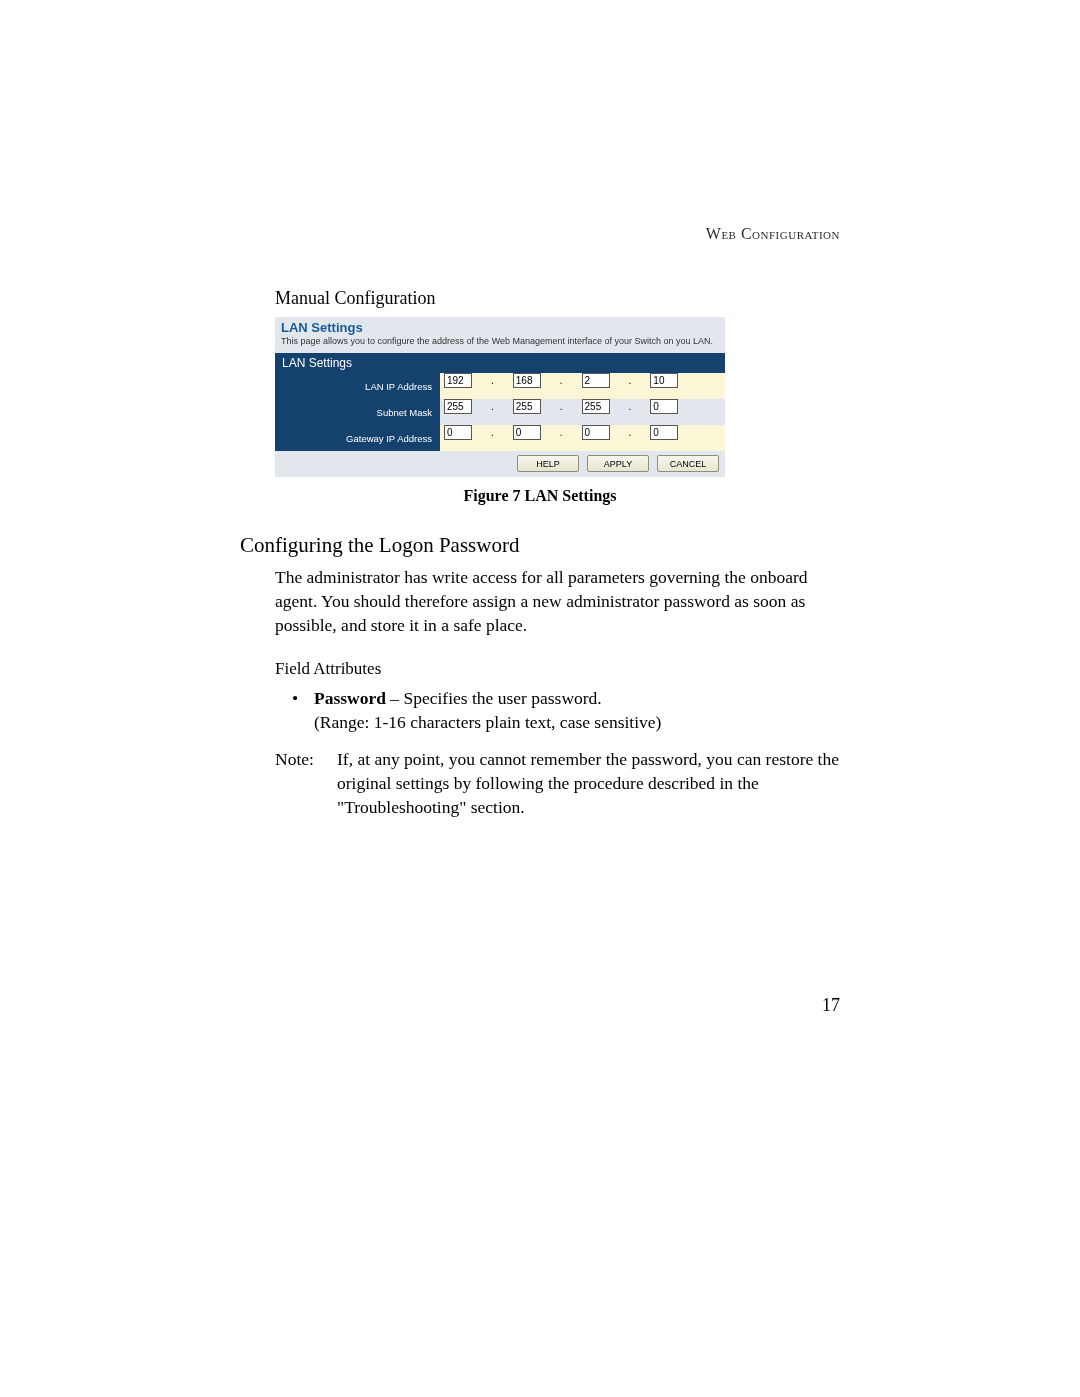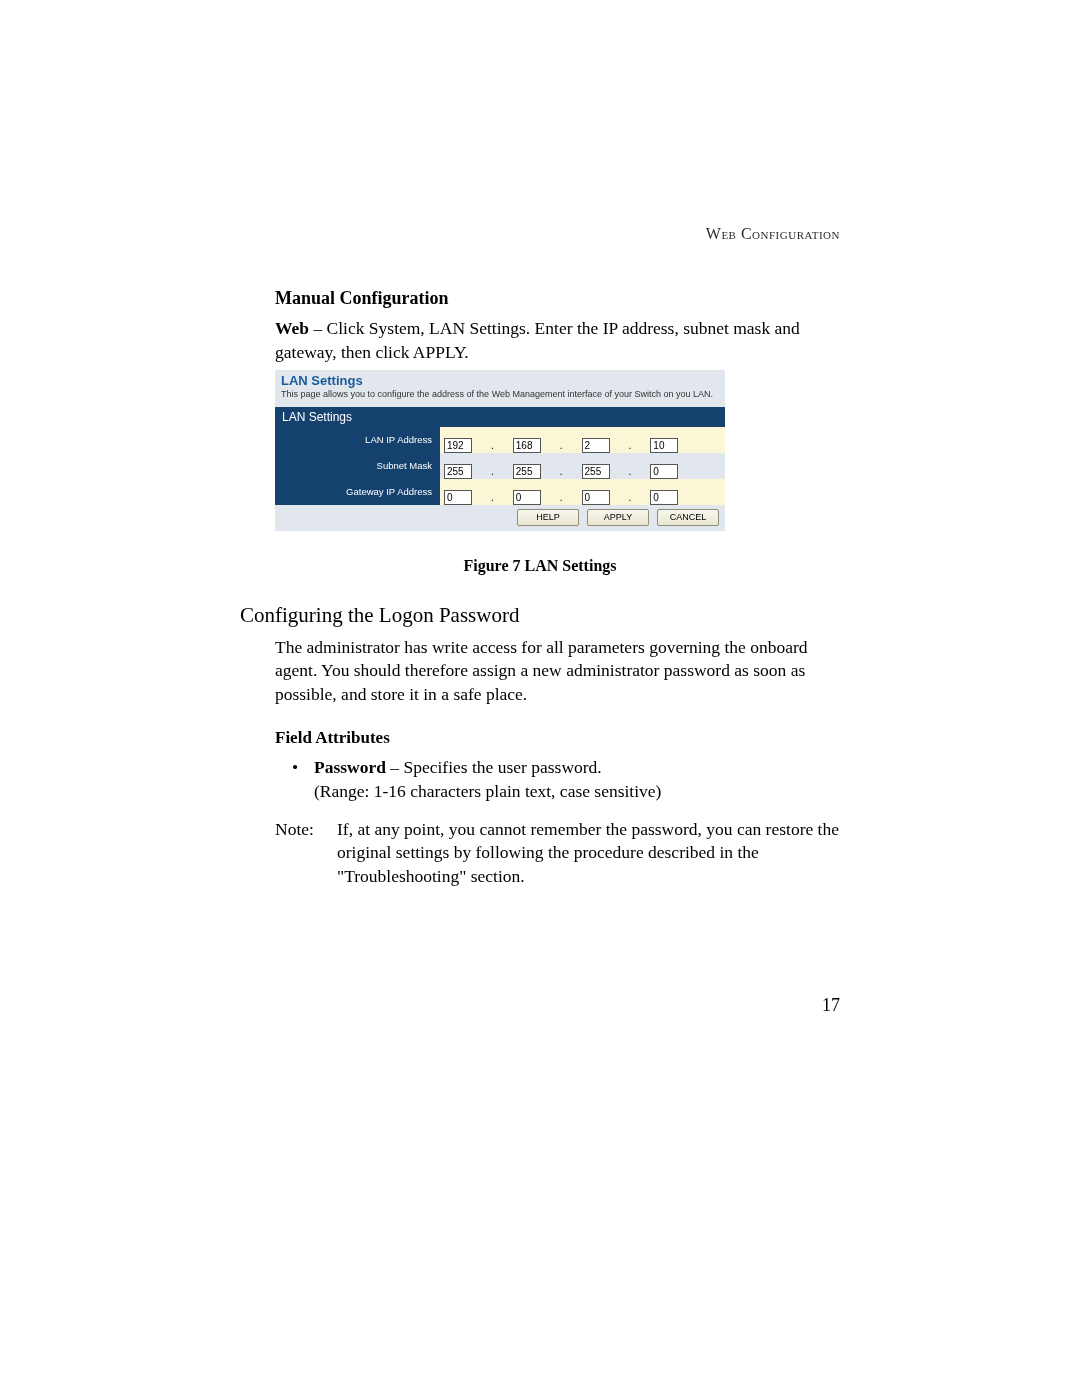--- a/index.html
+++ b/index.html
@@ -20,41 +20,41 @@
   }
   .header-line {
     font-variant: small-caps;
     font-size: 16px;
     color: #2a2a2a;
     text-align: right;
     letter-spacing: 0.5px;
     margin-bottom: 45px;
   }
   .h-sub {
-    font-weight: bold;
+    font-weight: normal;
     font-size: 18px;
     margin-bottom: 8px;
     margin-left: 35px;
   }
   .para {
     font-size: 17.5px;
     line-height: 1.35;
     margin-left: 35px;
     margin-bottom: 6px;
   }
   .bold { font-weight: bold; }
   .figure {
     margin-left: 35px;
     margin-top: 6px;
   }
   .fig-caption {
     text-align: center;
     font-weight: bold;
     font-size: 16px;
-    margin-top: 26px;
+    margin-top: 10px;
     margin-bottom: 28px;
   }
   .h2 {
     font-weight: normal;
     font-size: 21px;
     margin-bottom: 8px;
   }
   .bullet-row {
     display: flex;
     margin-left: 52px;
@@ -110,21 +110,21 @@
     margin-bottom: 4px;
   }
   .panel-sec-head {
     background: #14416e;
     color: #fff;
     font-size: 12px;
     padding: 3px 7px;
   }
   .panel-row {
     display: flex;
-    align-items: flex-end;
+    align-items: flex-start;
     height: 26px;
   }
   .panel-row.alt { background: #fbf6d5; }
   .panel-label {
     flex: 0 0 157px;
     background: #14416e;
     color: #fff;
     font-size: 9.5px;
     text-align: right;
     padding-right: 8px;
@@ -174,23 +174,20 @@
     padding: 0;
   }
 </style>
 </head>
 <body>
 
 <div class="page">
   <div class="header-line">Web Configuration</div>
 
   <div class="h-sub">Manual Configuration</div>
-  <div class="para">
-    <span class="bold">Web</span><span> – Click System, LAN Settings. Enter the IP address, subnet mask and gateway, then click APPLY.</span>
-  </div>
 
   <div class="figure">
     <div class="panel">
       <div class="panel-inner">
         <div class="panel-title">LAN Settings</div>
         <div class="panel-desc">This page allows you to configure the address of the Web Management interface of your Switch on you LAN.</div>
       </div>
       <div class="panel-sec-head">LAN Settings</div>
 
       <div class="panel-row alt">

